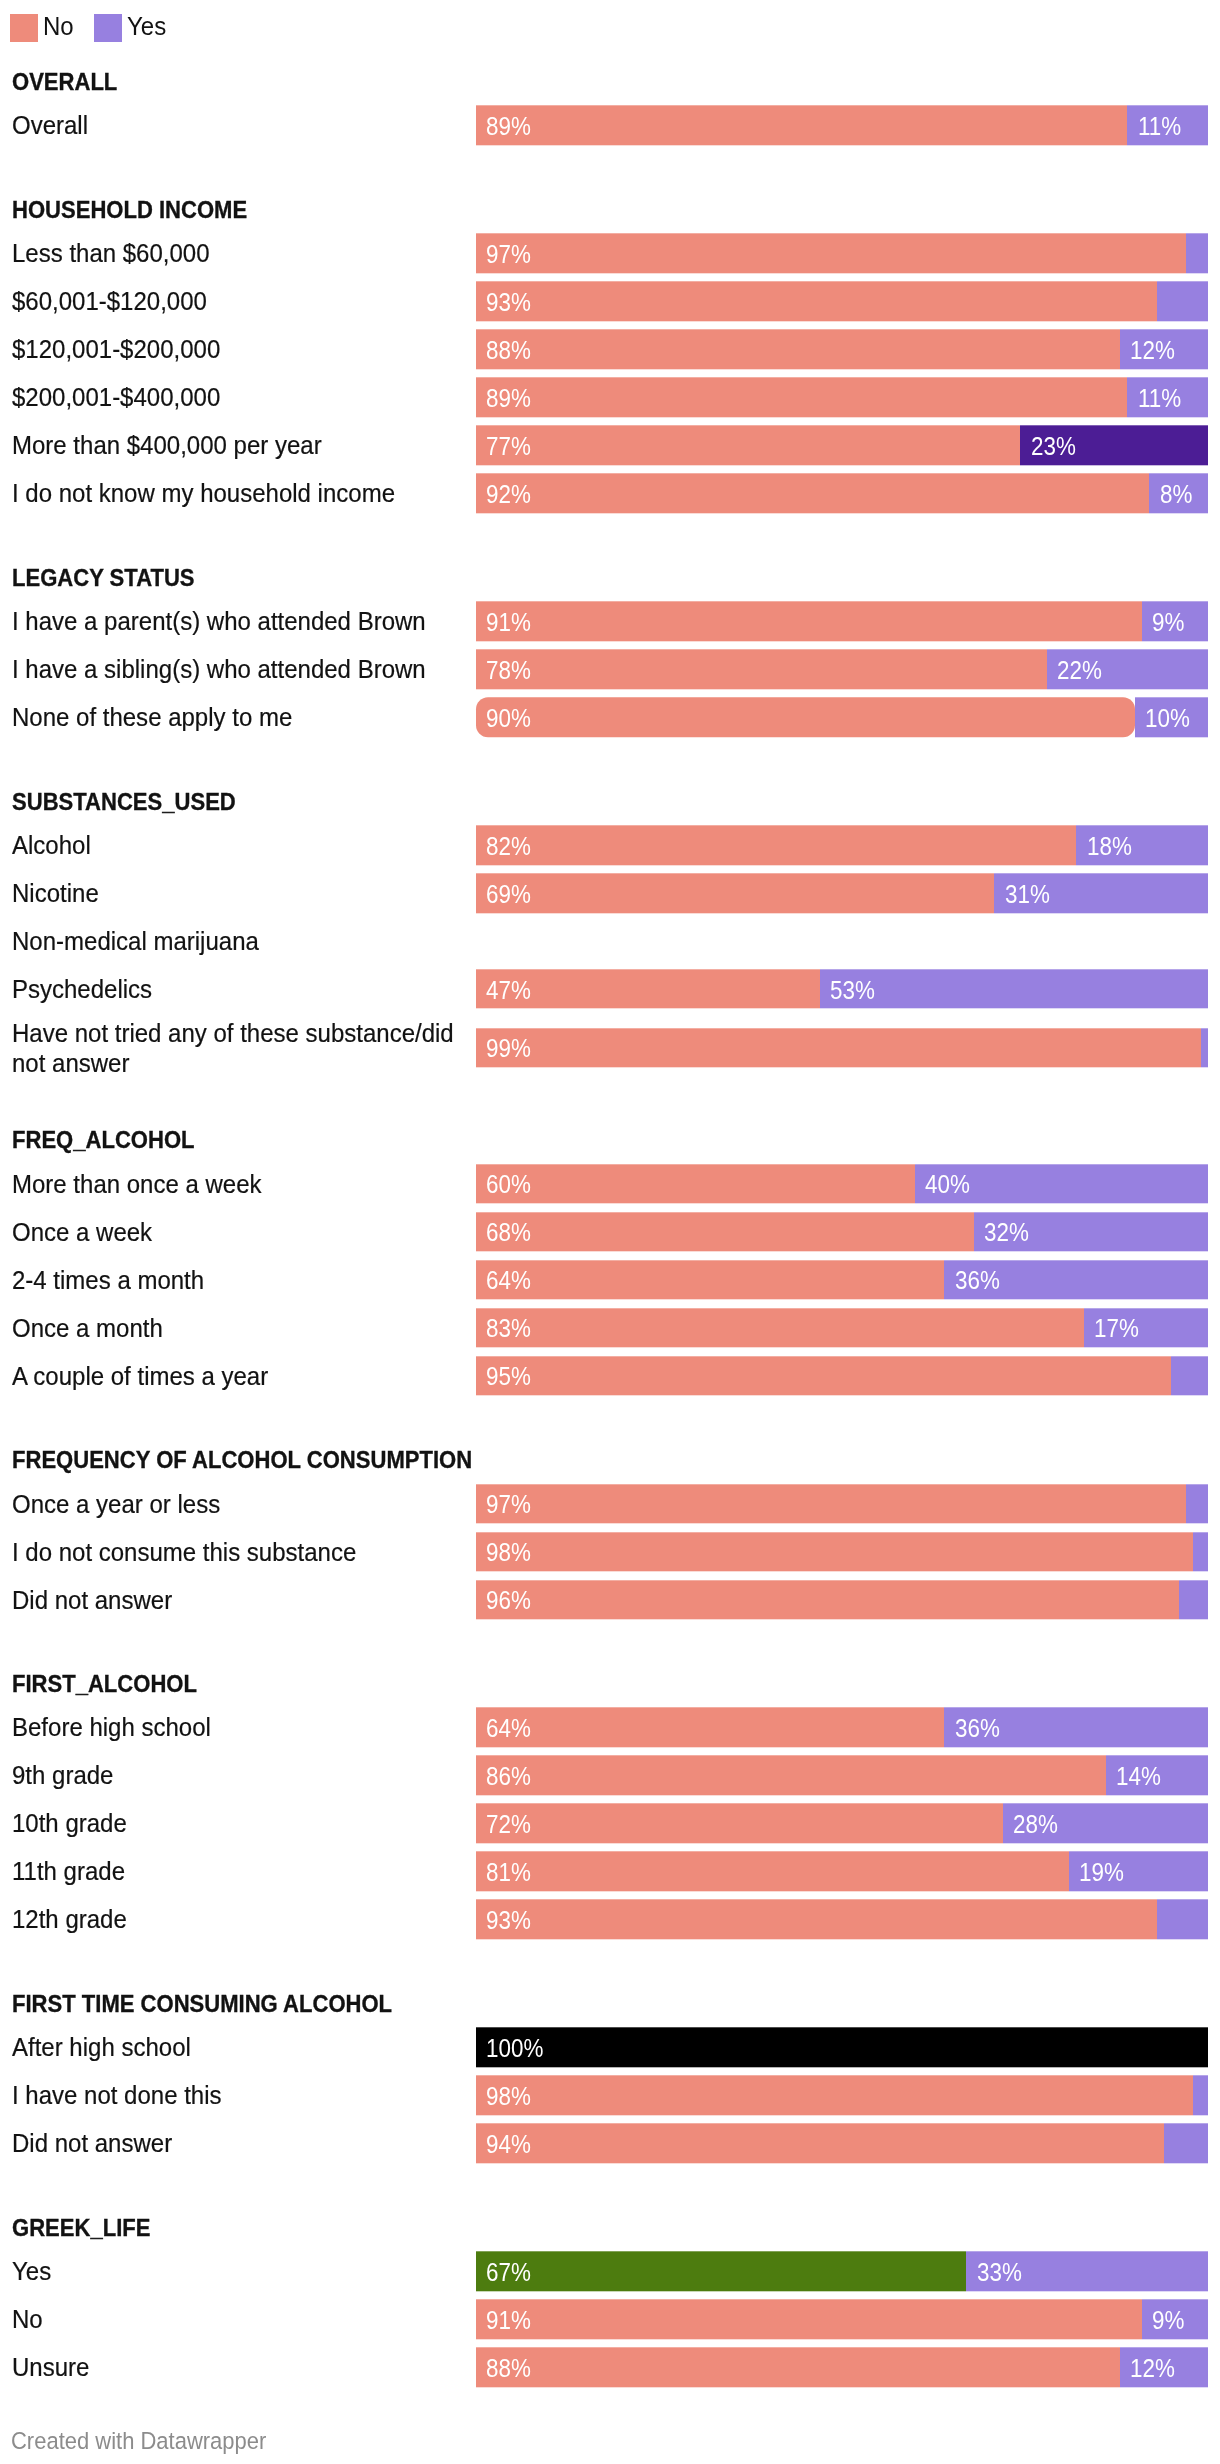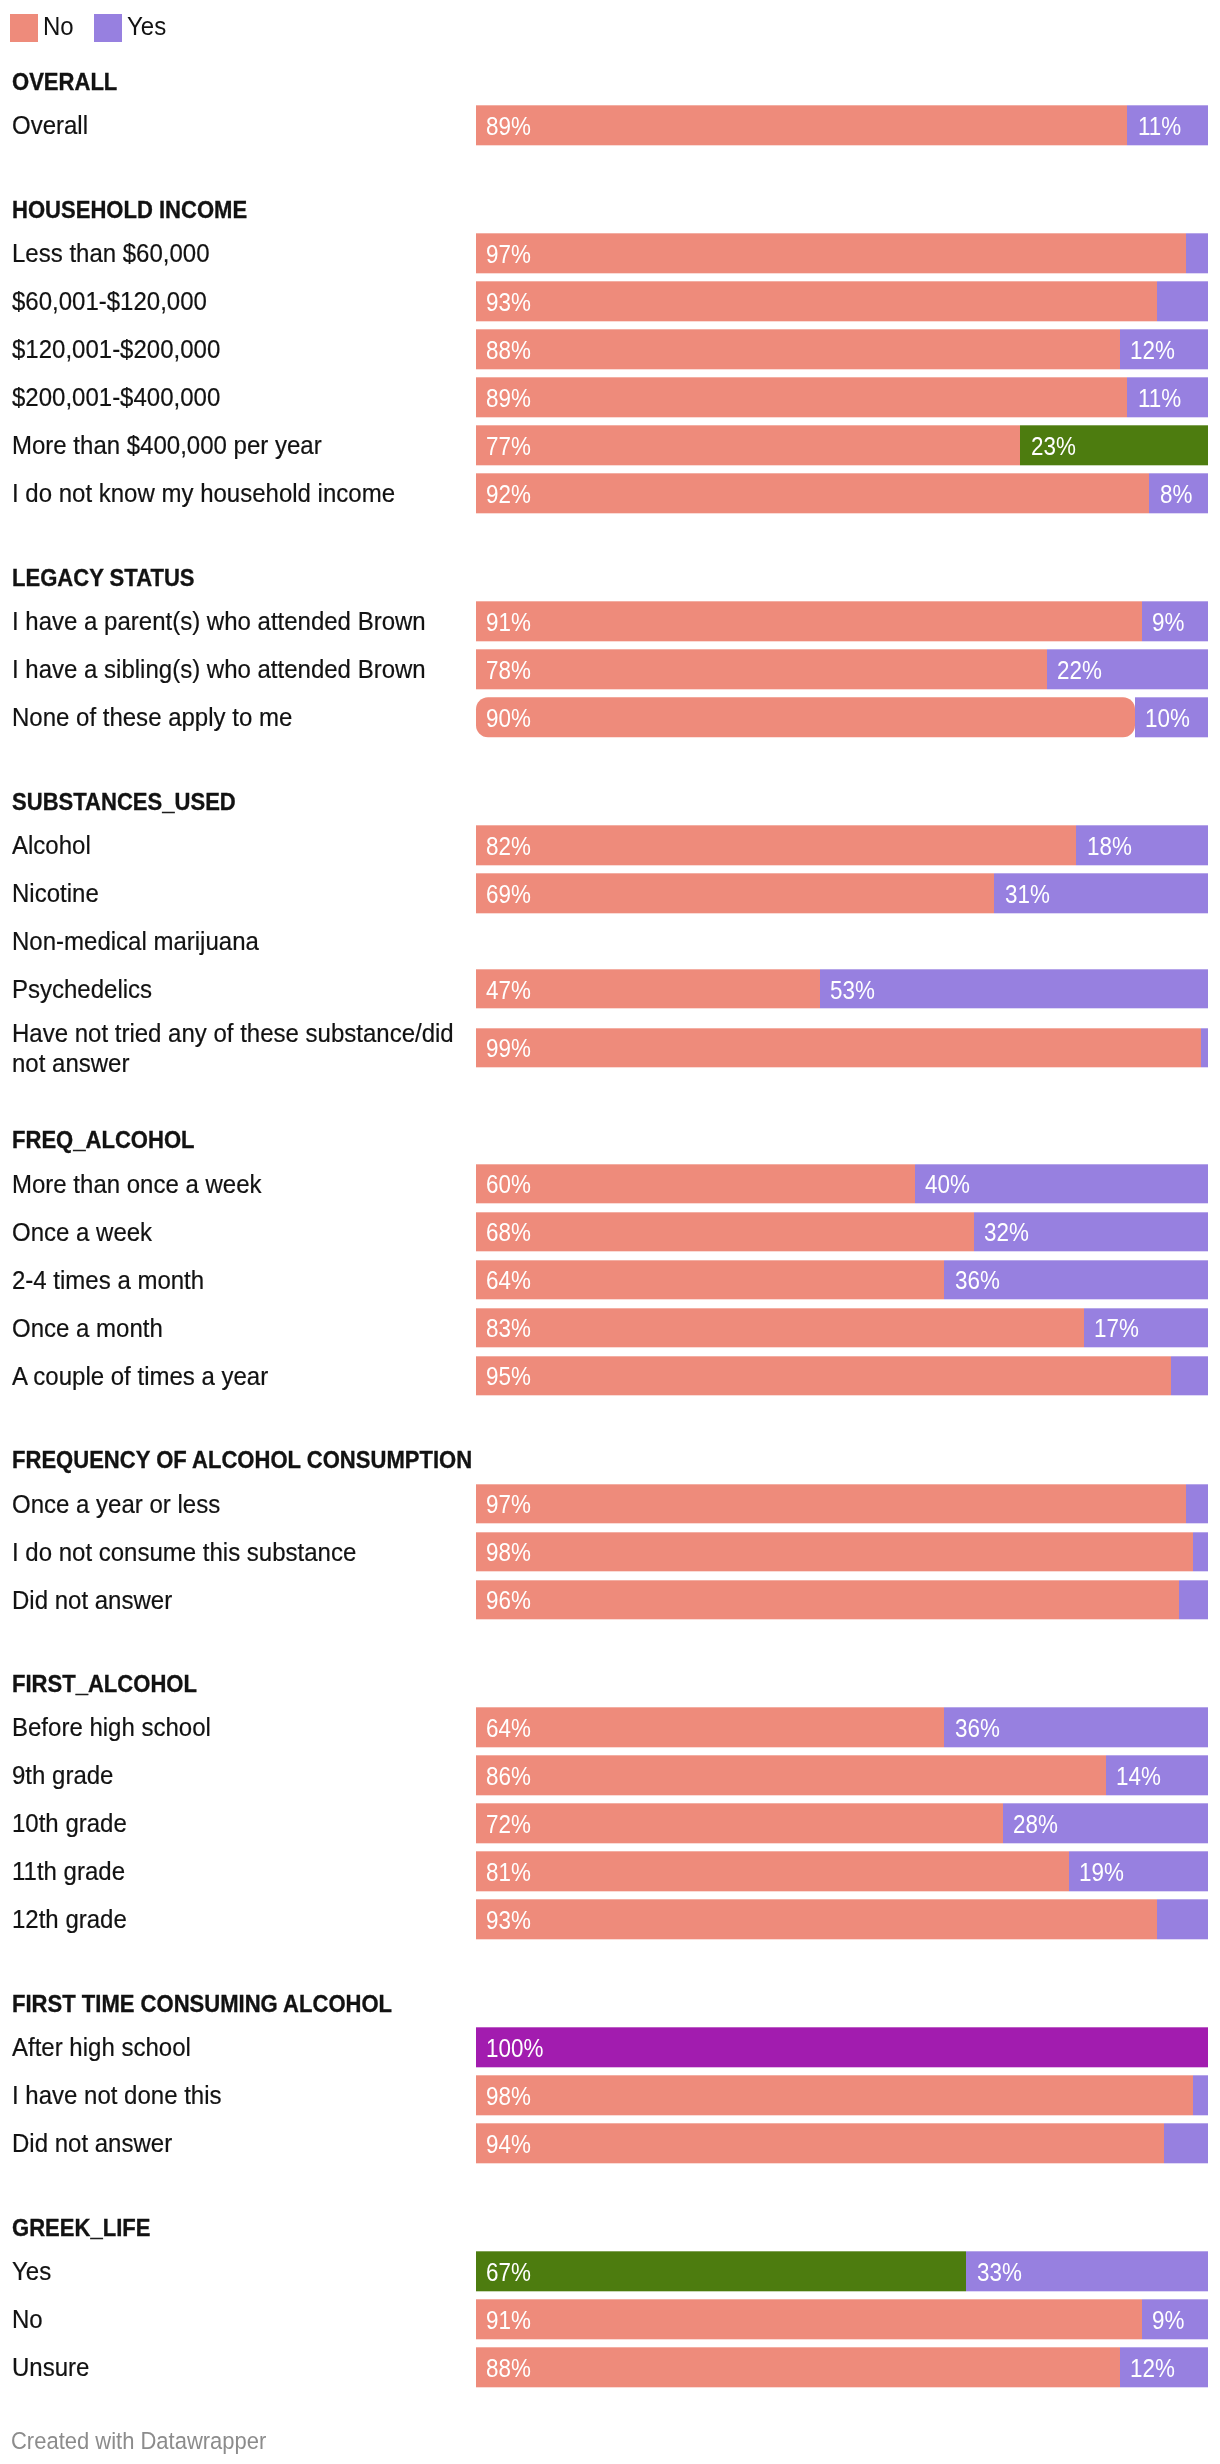--- a/index.html
+++ b/index.html
@@ -139,21 +139,21 @@
                 <span>11%</span>
               </div>
             </div>
           </div>
           <div class="row lines1">
             <div class="rlabel">More than $400,000 per year</div>
             <div class="bar">
               <div class="seg" style="width: 77%; background: rgb(238, 139, 123);">
                 <span>77%</span>
               </div>
-              <div class="seg" style="width: 23%; background: #4d7c0f; padding-left: 25px;">
+              <div class="seg" style="width: 23%; background: #4c1d95; padding-left: 25px;">
                 <span>23%</span>
               </div>
             </div>
           </div>
           <div class="row lines1">
             <div class="rlabel">I do not know my household income</div>
             <div class="bar">
               <div class="seg" style="width: 92%; background: rgb(238, 139, 123);">
                 <span>92%</span>
               </div>
@@ -399,21 +399,21 @@
             </div>
           </div>
         </div>
       </div>
       <div class="group">
         <div class="group-title">FIRST TIME CONSUMING ALCOHOL</div>
         <div class="rows">
           <div class="row lines1">
             <div class="rlabel">After high school</div>
             <div class="bar">
-              <div class="seg" style="width: 100%; background: #a21caf;">
+              <div class="seg" style="width: 100%; background: #000000;">
                 <span>100%</span>
               </div>
             </div>
           </div>
           <div class="row lines1">
             <div class="rlabel">I have not done this</div>
             <div class="bar">
               <div class="seg" style="width: 98%; background: rgb(238, 139, 123);">
                 <span>98%</span>
               </div>

